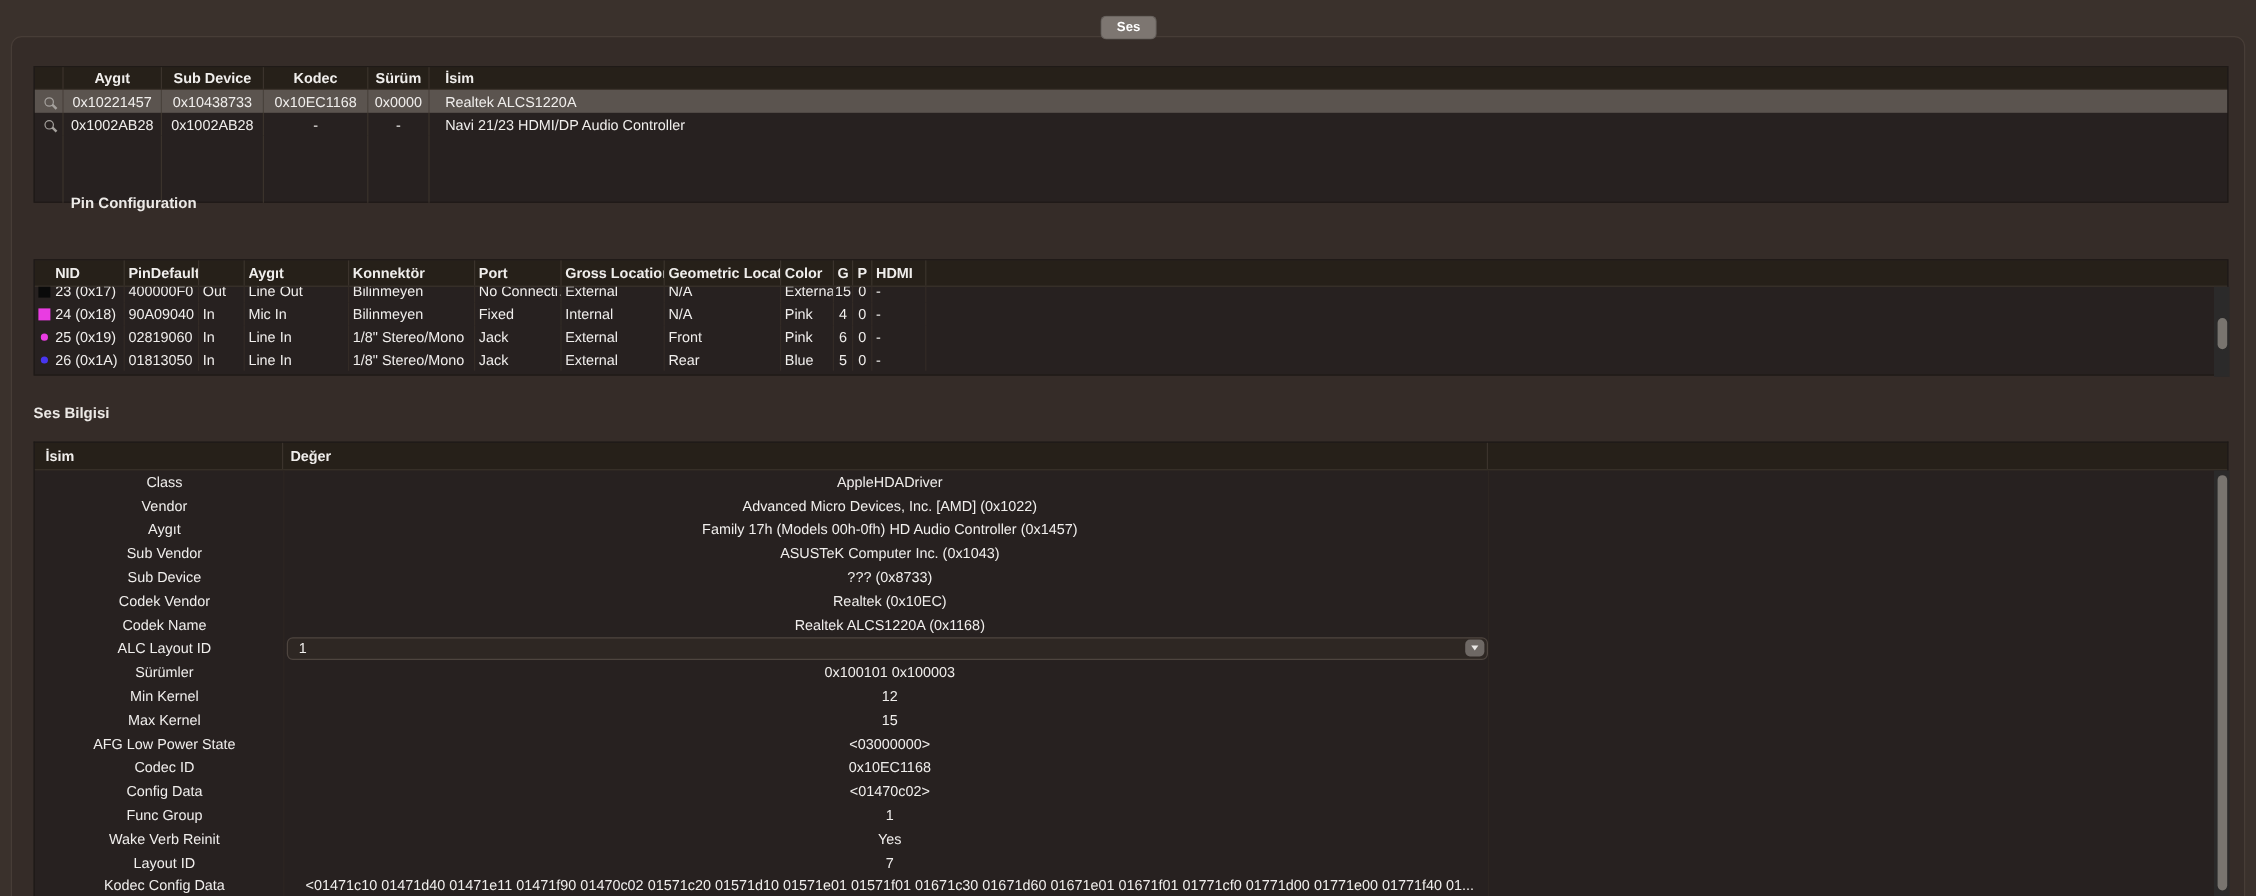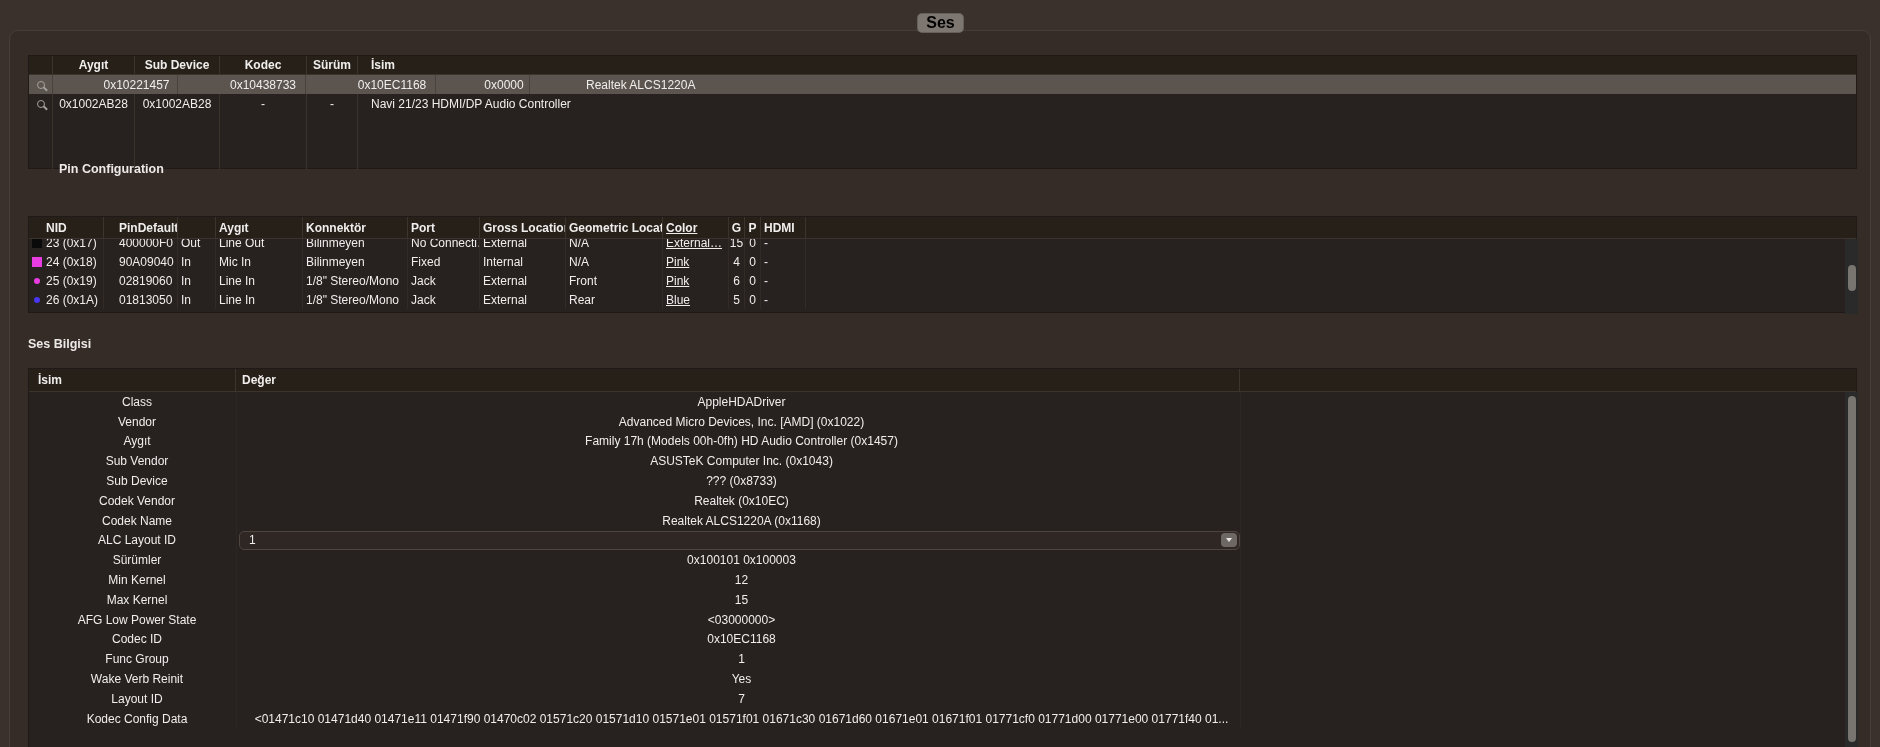--- a/index.html
+++ b/index.html
@@ -10,34 +10,34 @@
     font-family:"Liberation Sans",sans-serif;
     color:var(--text,#f0eeec);
     -webkit-font-smoothing:antialiased;
   }
   
   .tabbox{position:absolute;left:9px;top:30px;width:1862px;height:740px;
     border:1px solid #473d37;border-radius:9px;background:var(--panel,#362d29);}
   .tabbtn{position:absolute;left:917px;top:13px;width:47px;height:20px;
     background:var(--btn,#7d7671);border-radius:5px;border:1px solid rgba(0,0,0,.18);
     display:flex;align-items:center;justify-content:center;
-    font-size:16px;font-weight:700;color:#000000;z-index:5;}
+    font-size:11px;font-weight:700;color:#ffffff;z-index:5;}
   .sect{position:absolute;left:28px;font-size:12.5px;font-weight:700;color:#ece9e6;}
 
   
   .tbl{position:absolute;left:28px;width:1829px;background:var(--table-bg,#272120);
     border:1px solid #1f1a17;font-size:12px;}
   .b{font-weight:700;}
   .ctr{justify-content:center;text-align:center;}
 
   
   .dev{top:55px;height:114px;}
   .drow{display:flex;height:19px;align-items:stretch;}
   .drow.hdr{border-bottom:1px solid #3b332c;background:#262019;}
-  .drow.sel{background:var(--sel,#5b544f);gap:43px;}
+  .drow.sel{background:var(--sel,#5b544f);}
   .drow.sel .dc{border-right-color:#49423c;}
   .dc{display:flex;align-items:center;border-right:1px solid #3b332c;padding:0 4px;
     white-space:nowrap;overflow:hidden;}
   .dc0{width:24px;justify-content:center;padding:0;}
   .dc1{width:82px;}.dc2{width:85px;}.dc3{width:87px;}.dc4{width:51px;}
   .dc5{flex:1;border-right:none;padding-left:13px;}
   .dfill{display:flex;height:56px;}
   .mag{position:relative;width:8px;height:8px;border:1.5px solid #a5a19d;border-radius:50%;
     display:inline-block;}
   .mag::after{content:"";position:absolute;width:5px;height:1.5px;background:#a5a19d;
@@ -47,22 +47,22 @@
   .pin{top:216px;height:97px;}
   .pin .phdr{display:flex;height:22px;border-bottom:1px solid #3b332c;background:#262019;
     align-items:stretch;}
   .pbody{position:relative;height:74px;overflow:hidden;}
   .prow{display:flex;height:19px;align-items:stretch;}
   .prow.first{margin-top:-6px;}
   .pc{display:flex;align-items:center;border-right:1px solid #332b26;padding:0 3px;
     white-space:nowrap;overflow:hidden;}
   .phdr .pc{border-right-color:#3b332c;}
   .pc0{width:15px;justify-content:center;padding:0;border-right:none!important;}
-  .pc1{width:60px;padding-left:2px;}.pc2{width:62px;margin-left:12px;}.pc3{width:38px;}.pc4{width:87px;}
-  .pc5{width:105px;}.pc6{width:72px;}.pc7{width:86px;}.pc8{width:97px;}.pc9{width:66px;text-decoration:underline;}
+  .pc1{width:60px;padding-left:2px;}.pc2{width:62px;}.pc3{width:38px;}.pc4{width:87px;}
+  .pc5{width:105px;}.pc6{width:72px;}.pc7{width:86px;}.pc8{width:97px;}.pc9{width:44px;}
   .pc10{width:16px;justify-content:center;padding:0;}
   .pc11{width:16px;justify-content:center;padding:0;}
   .pc12{width:45px;}
   .pc13{flex:1;border-right:none;}
   .pic{display:inline-block;}
   .sq{width:10px;height:10px;}
   .i-black{background:var(--icon-black,#0a0a0a);}
   .i-mag{background:var(--icon-magenta,#e93ce2);}
   .ring{width:5px;height:5px;border-radius:50%;border:3px solid;}
   .r-mag{border-color:var(--icon-magenta,#e93ce2);}
@@ -309,20 +309,24 @@
       </div>
       <div class="irow">
         <div class="il">AFG Low Power State</div>
         <div class="iv">&lt;03000000&gt;</div>
       </div>
       <div class="irow">
         <div class="il">Codec ID</div>
         <div class="iv">0x10EC1168</div>
       </div>
       <div class="irow">
+        <div class="il">Config Data</div>
+        <div class="iv">&lt;01470c02&gt;</div>
+      </div>
+      <div class="irow">
         <div class="il">Func Group</div>
         <div class="iv">1</div>
       </div>
       <div class="irow">
         <div class="il">Wake Verb Reinit</div>
         <div class="iv">Yes</div>
       </div>
       <div class="irow">
         <div class="il">Layout ID</div>
         <div class="iv">7</div>

